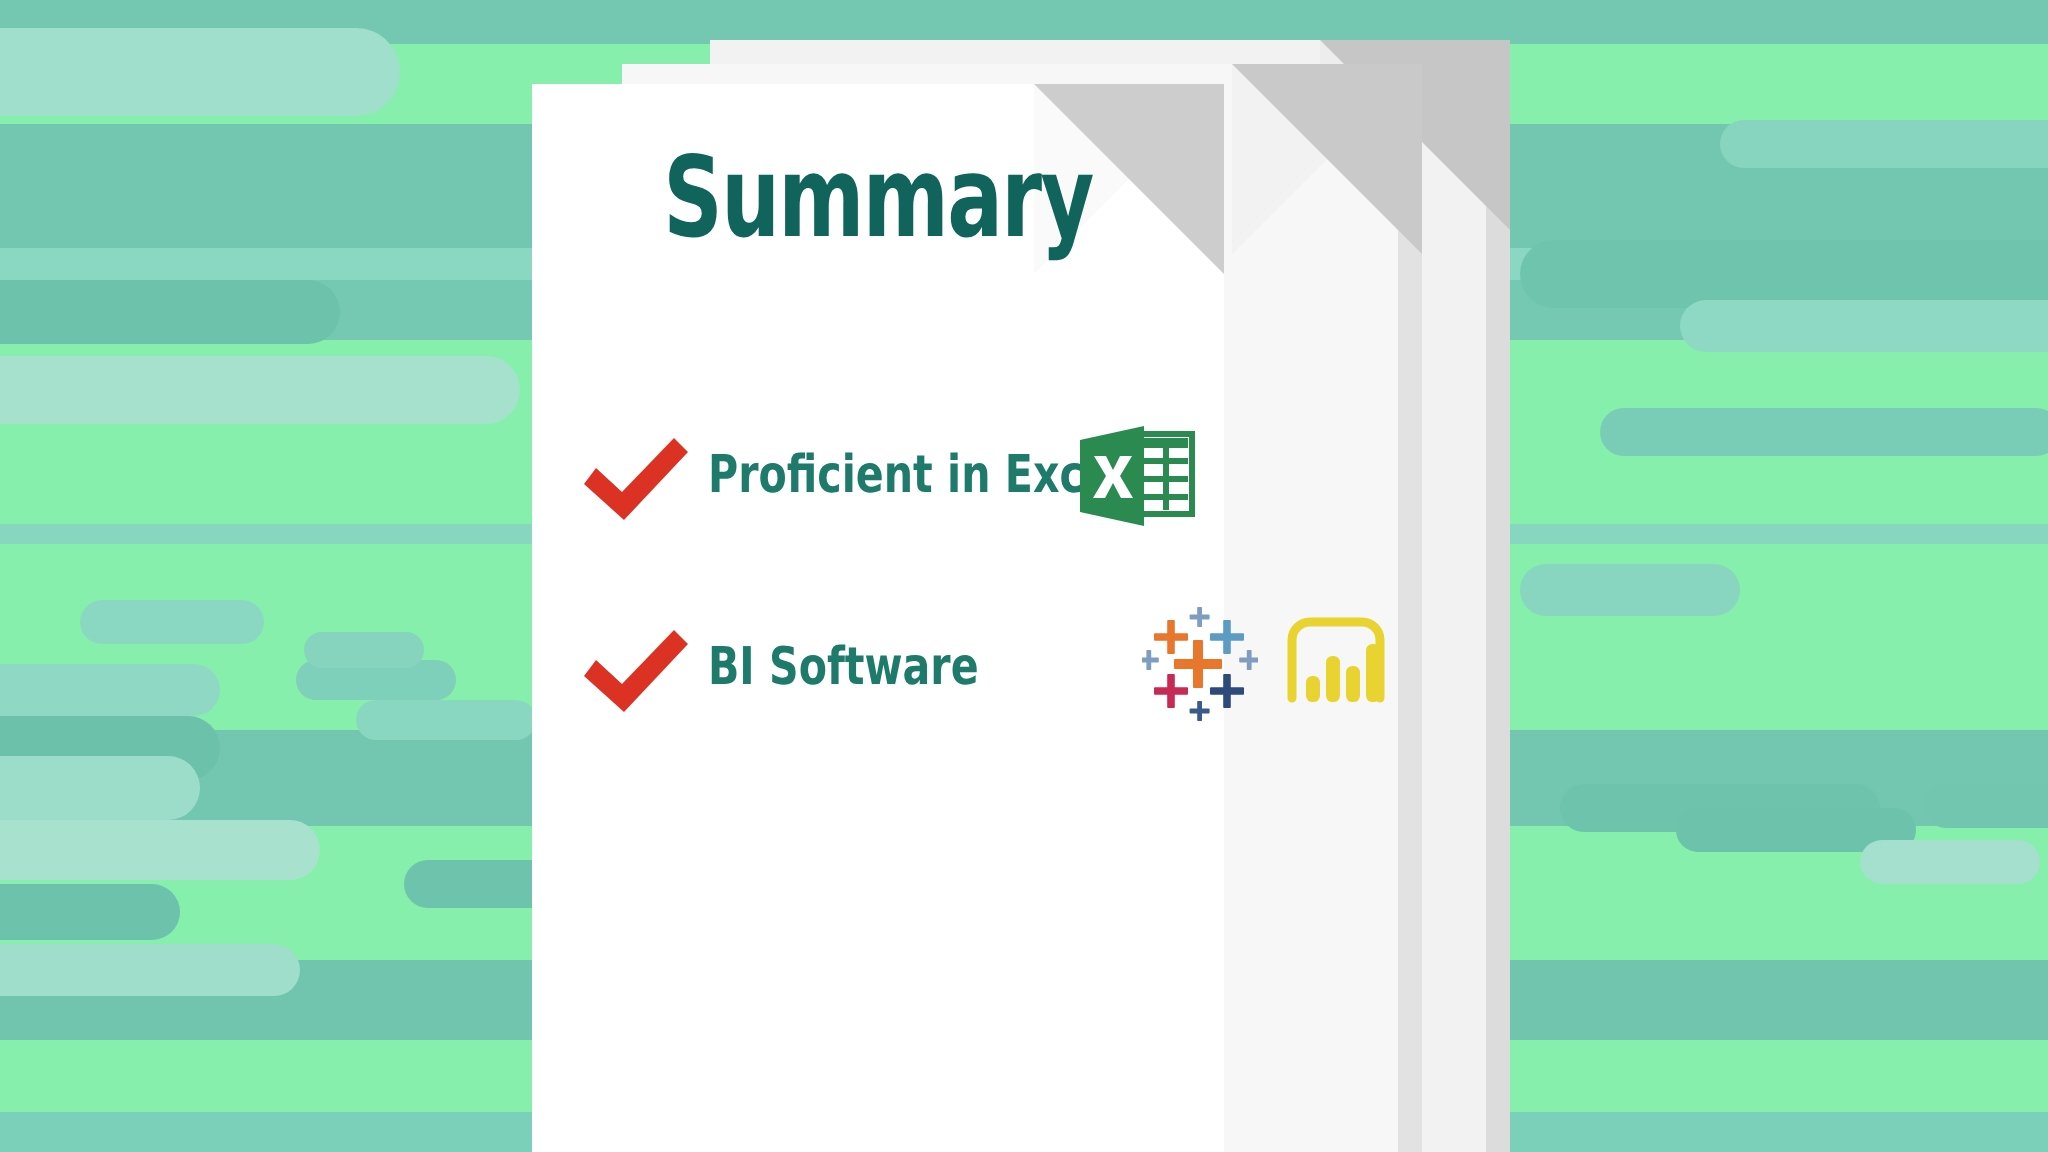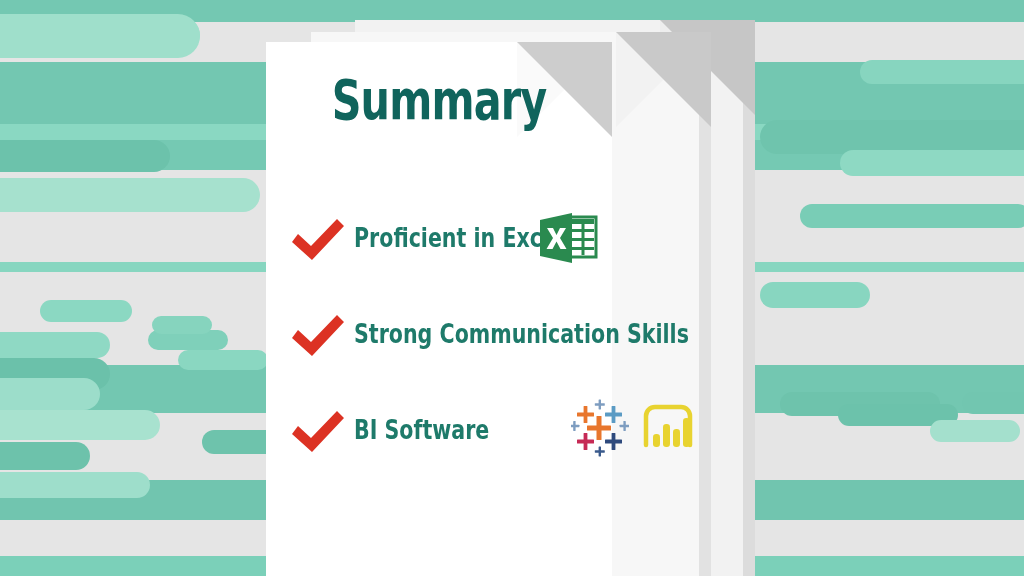--- a/index.html
+++ b/index.html
@@ -4,21 +4,21 @@
 <style>
   * { margin:0; padding:0; box-sizing:border-box; }
   html, body {
     width:1024px; height:576px;
     overflow:hidden;
     font-family:"Liberation Sans", sans-serif;
   }
   #stage {
     position:relative;
     width:1024px; height:576px;
-    background:#e5e5e5;
+    background:#86efac;
     overflow:hidden;
   }
 
   
   .bg-layer { position:absolute; inset:0; overflow:hidden; }
   .pill {
     position:absolute;
     border-radius:999px;
   }
   .band { position:absolute; left:0; width:100%; }
@@ -210,35 +210,27 @@
             </g>
 
             <path d="M2 9 L34 2 L34 52 L2 45 Z" fill="#2a8a4f"></path>
 
             <path d="M9 17 L15 17 L18.5 24 L22 17 L28 17 L22 27 L28.5 38 L22.5 38 L18.5 30.5 L14.5 38 L8.5 38 L15 27 Z" fill="#ffffff"></path>
           </svg>
         </span>
       </span>
     </div>
 
+
     <div class="row">
       <span class="check-icon">
         <svg width="56" height="50" viewBox="0 0 56 50" xmlns="http://www.w3.org/2000/svg">
           <path d="M2 25 L8 17 L21 29 L47 2 L54 9 L22 43 Z" fill="#dc3223"></path>
         </svg>
       </span>
-      <span class="row-label">Strong Communication Skills</span>
-    </div>
-
-    <div class="row">
-      <span class="check-icon">
-        <svg width="56" height="50" viewBox="0 0 56 50" xmlns="http://www.w3.org/2000/svg">
-          <path d="M2 25 L8 17 L21 29 L47 2 L54 9 L22 43 Z" fill="#dc3223"></path>
-        </svg>
-      </span>
       <span class="row-label">BI Software</span>
       <span class="row-icons icons-bi">
         <span class="icon-box">
           <svg width="58" height="58" viewBox="0 0 58 58" xmlns="http://www.w3.org/2000/svg">
 
             <g fill="#e8762d">
               <rect x="25.5" y="17" width="5" height="24" rx="0.5"></rect>
               <rect x="16" y="26.5" width="24" height="5" rx="0.5"></rect>
             </g>
 

